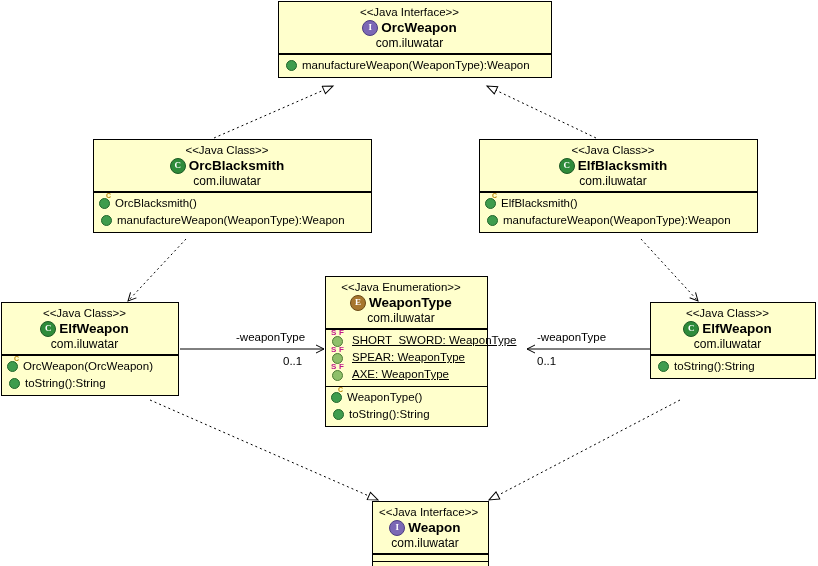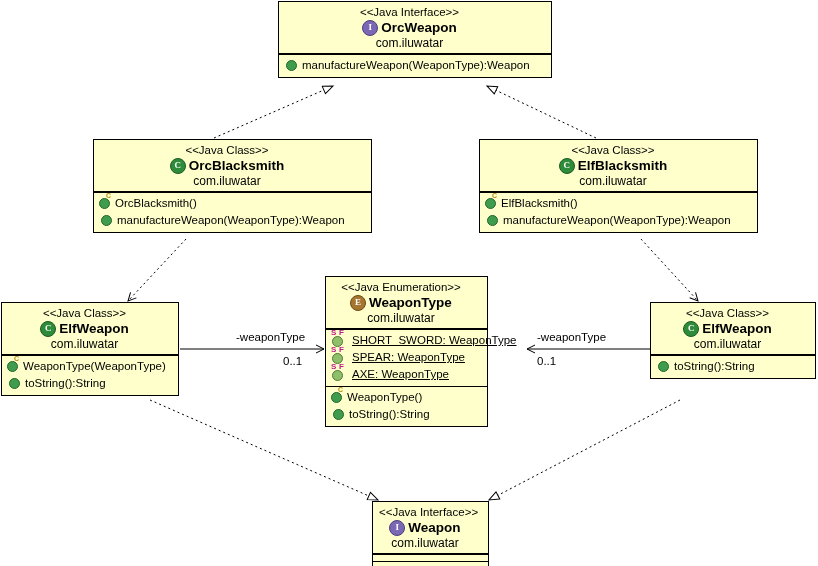--- a/index.html
+++ b/index.html
@@ -288,21 +288,21 @@
         <span class="ic ic-class">C</span>
         <span class="cname">ElfWeapon</span>
       </div>
       <div class="pkg">com.iluwatar</div>
     </div>
     <div class="compartment">
       <div class="member">
         <span class="ic ic-ctor">
             <span class="sup">C</span>
           </span>
-        <span class="mtext">WeaponType(WeaponType)</span>
+        <span class="mtext">OrcWeapon(OrcWeapon)</span>
       </div>
       <div class="member">
         <span class="ic ic-method"></span>
         <span class="mtext">toString():String</span>
       </div>
     </div>
   </div>
 
   <div class="uml-box" style="left:650px; top:302px; width:166px;">
     <div class="uml-head">

